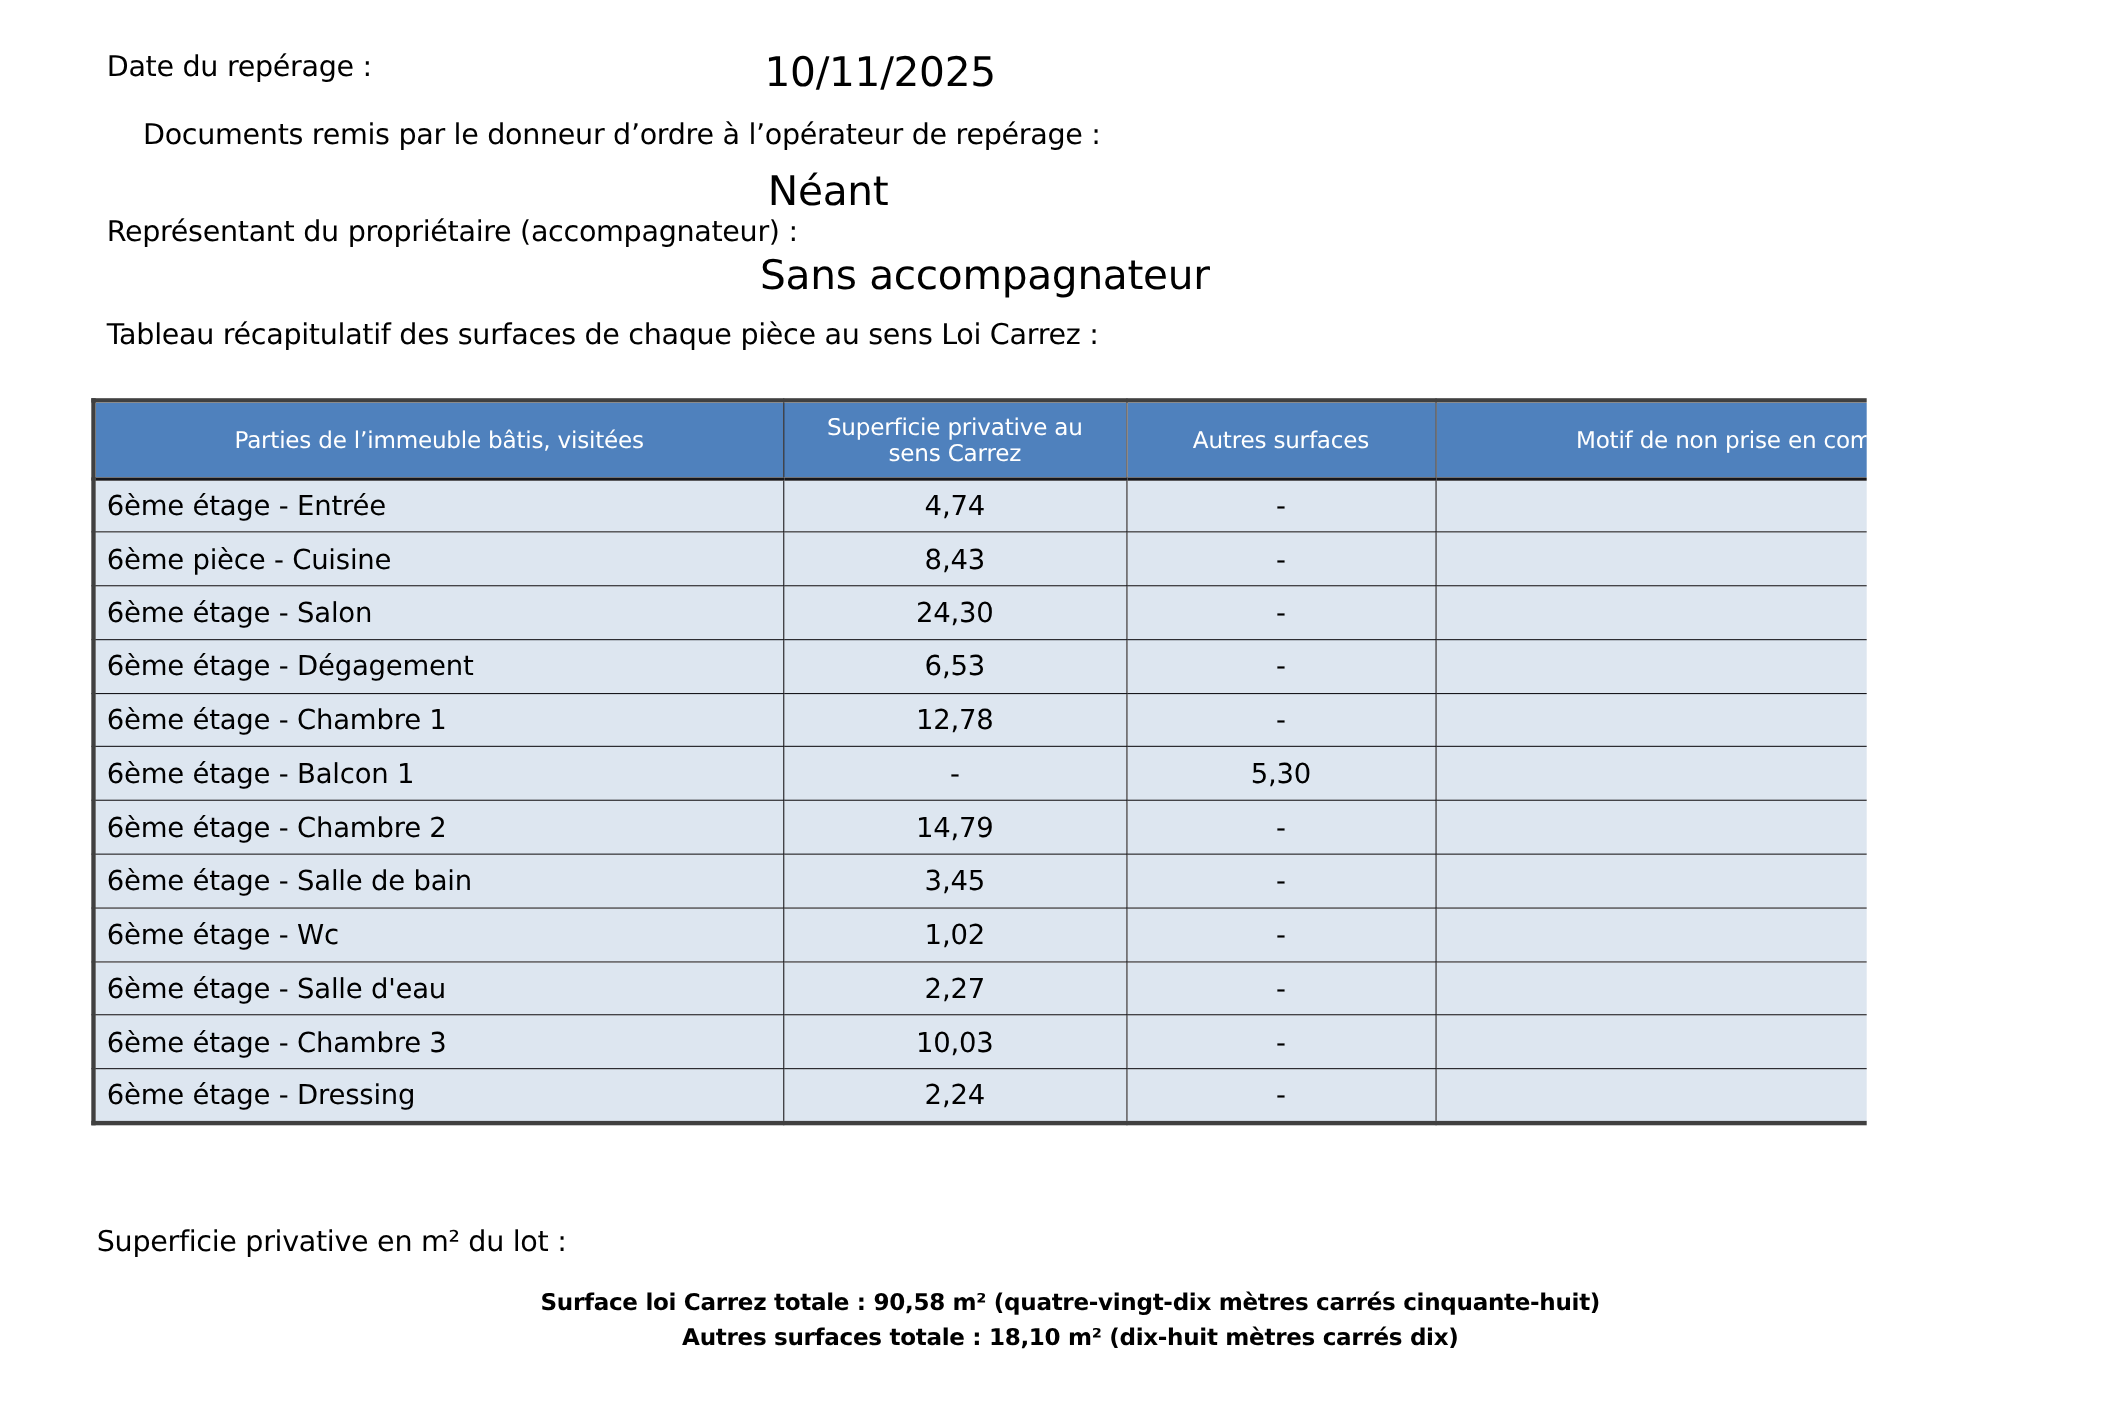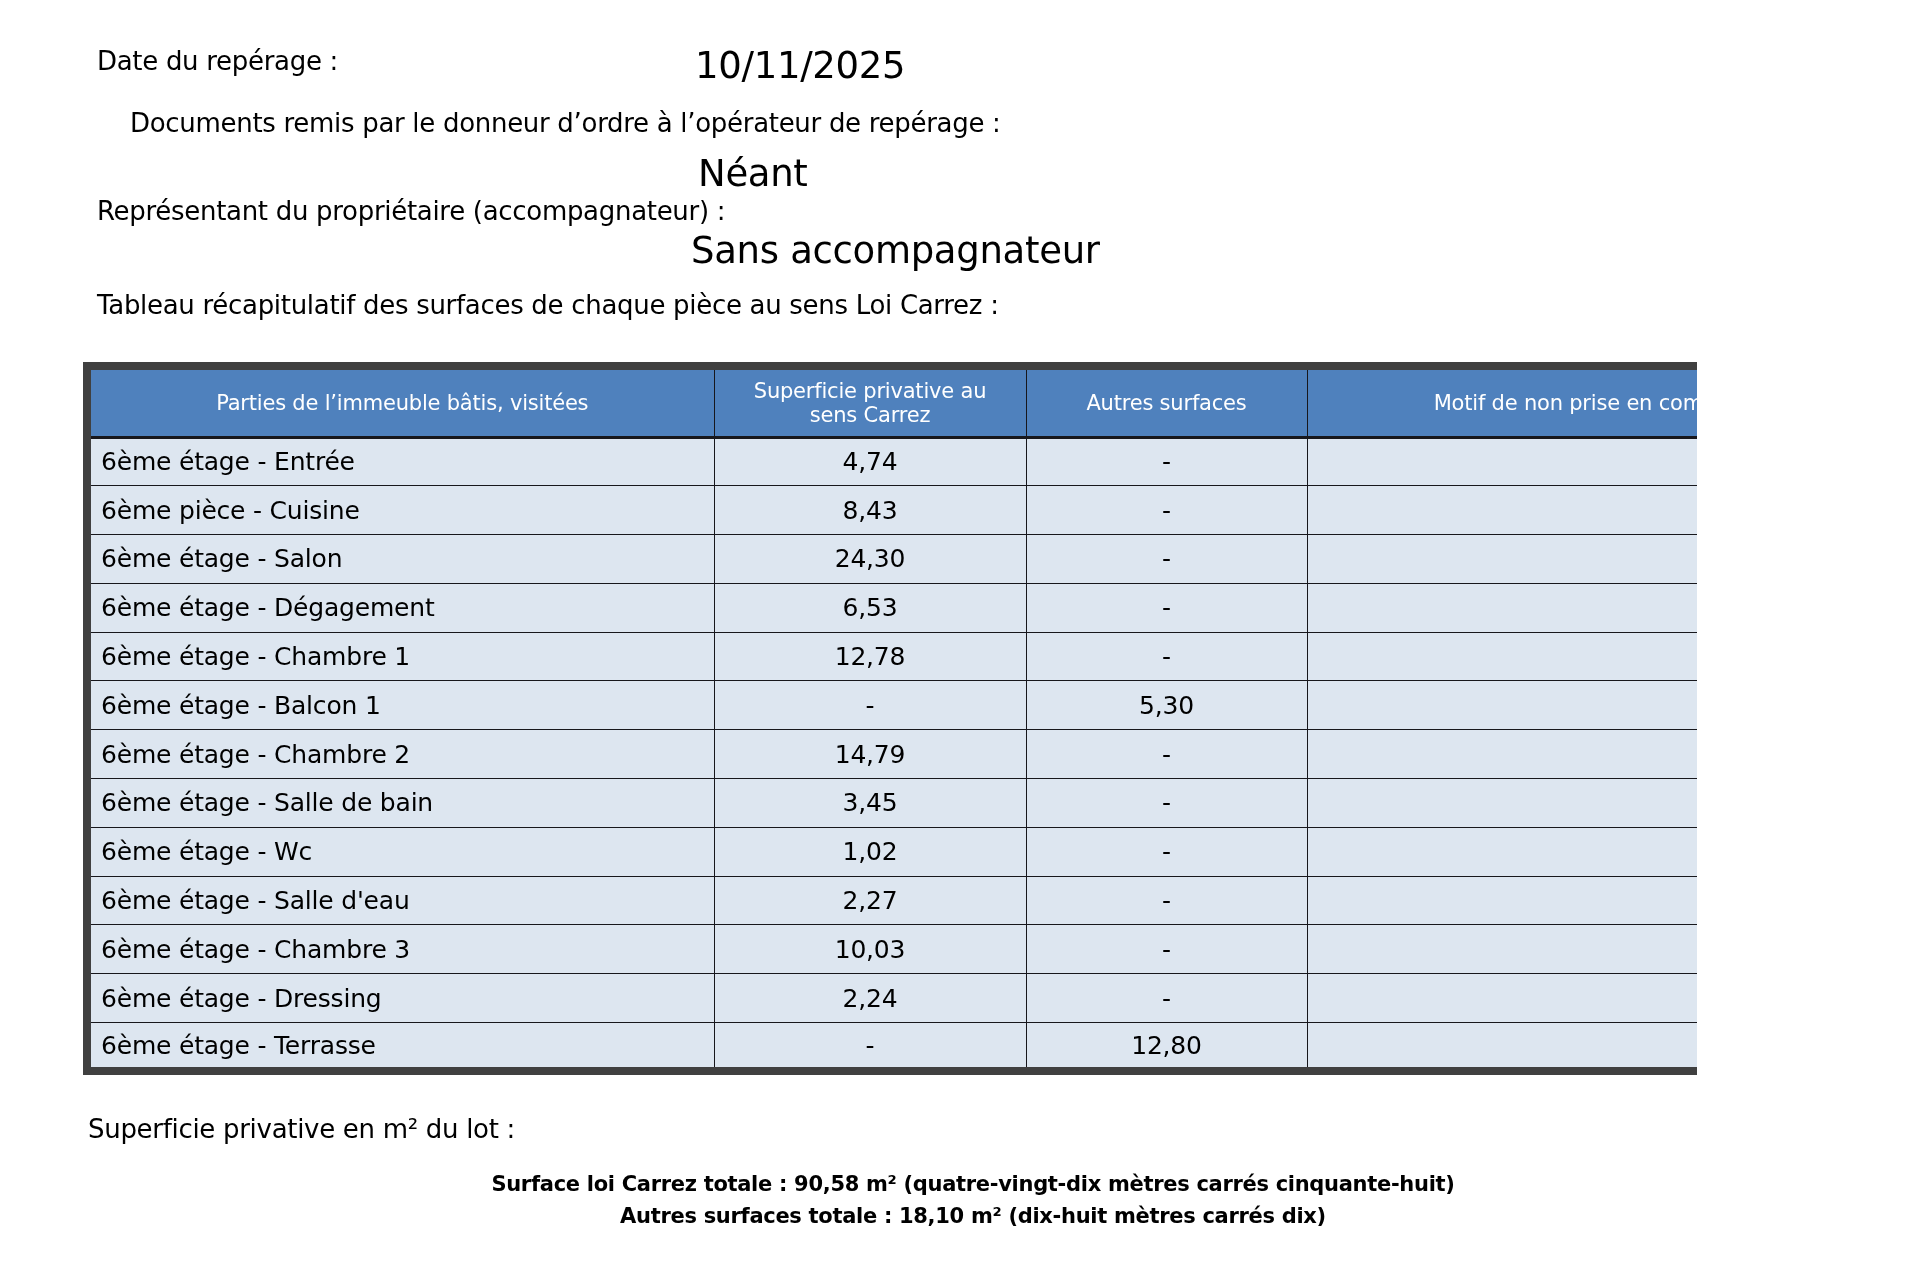--- a/index.html
+++ b/index.html
@@ -28,21 +28,21 @@
   .value-rep   { top: 229px; left: 691px; }
   .line-intro  { top: 290px; left: 97px; }
 
   .surface-table {
     position: absolute;
     top: 362px;
     left: 83px;
     width: 1780px;
     border-collapse: collapse;
     table-layout: fixed;
-    border: 8px solid #404040;
+    border: 4px solid #404040;
     padding-left: 40px;
   }
   .surface-table th, .surface-table td {
     border: 1px solid #17171c;
     overflow: hidden;
   }
   .surface-table thead th {
     background: #4F81BD;
     color: #ffffff;
     font-weight: normal;
@@ -176,26 +176,20 @@
       <td class="cell-num">10,03</td>
       <td class="cell-num">-</td>
       <td class="cell-num"></td>
     </tr>
         <tr>
       <td class="cell-piece">6ème étage - Dressing</td>
       <td class="cell-num">2,24</td>
       <td class="cell-num">-</td>
       <td class="cell-num"></td>
     </tr>
-        <tr>
-      <td class="cell-piece">6ème étage - Terrasse</td>
-      <td class="cell-num">-</td>
-      <td class="cell-num">12,80</td>
-      <td class="cell-num"></td>
-    </tr>
       </tbody>
   </table>
 
   <span class="line lot-label">Superficie privative en m² du lot :</span>
 
   <div class="totals">
     <div>Surface loi Carrez totale : 90,58 m² (quatre-vingt-dix mètres carrés cinquante-huit)</div>
     <div>Autres surfaces totale : 18,10 m² (dix-huit mètres carrés dix)</div>
   </div>
 

